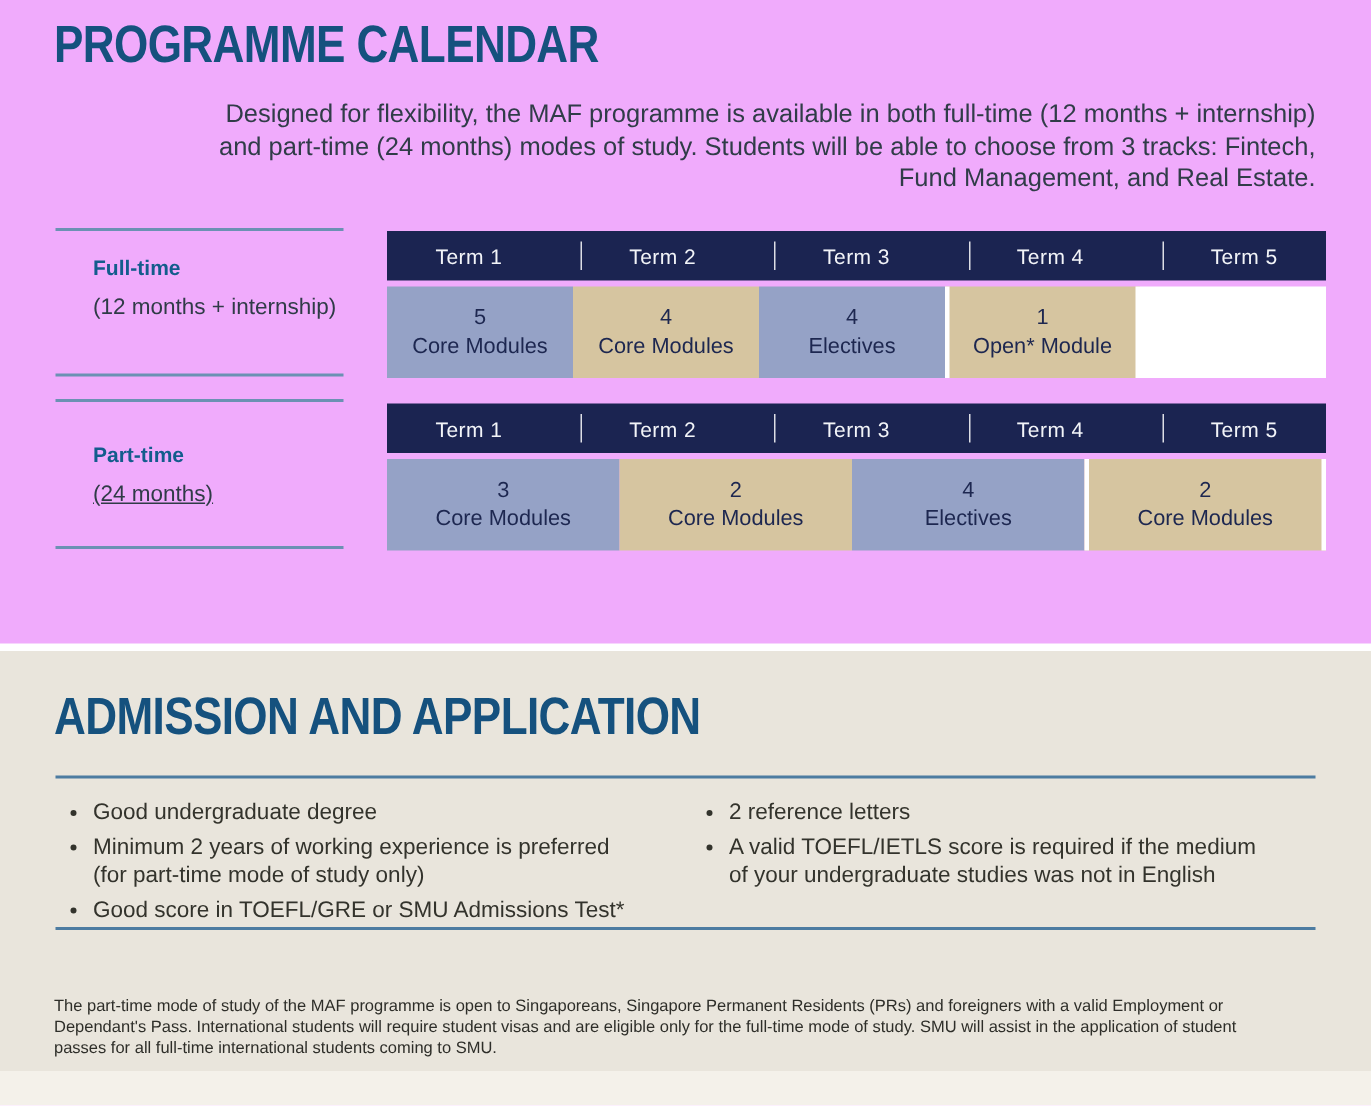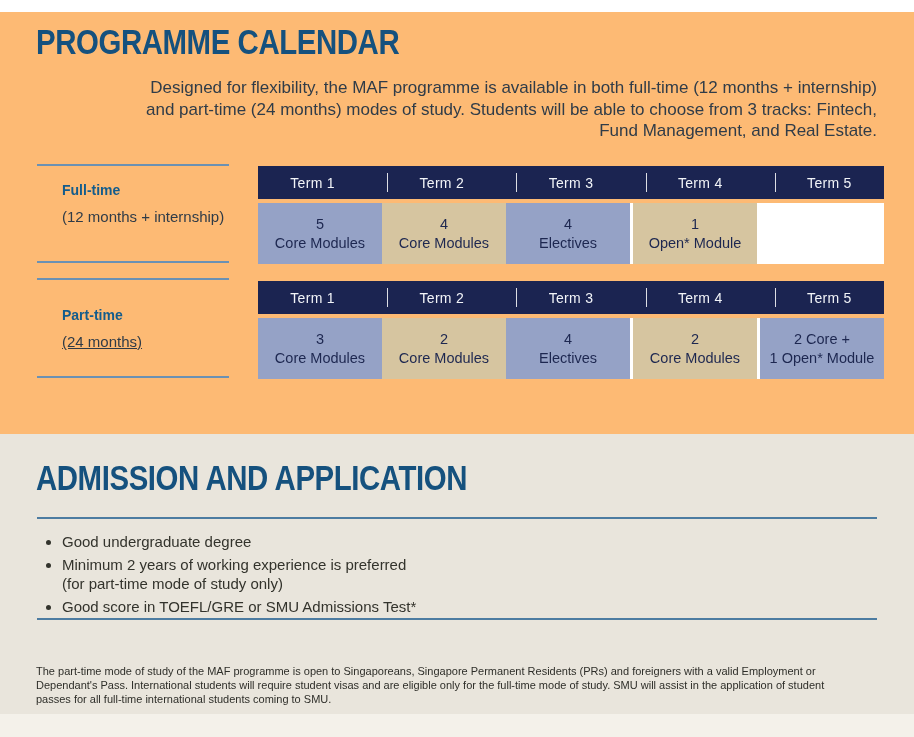--- a/index.html
+++ b/index.html
@@ -1,20 +1,20 @@
 <!DOCTYPE html>
 <html><head>
 <meta charset="utf-8">
 <style>
   html,body { margin:0; padding:0; background:#fff; }
   .page {
     position:relative; width:914px; height:737px; overflow:hidden;
     font-family:"Liberation Sans", sans-serif; background:#ffffff;
   }
-  .section-blue { position:absolute; left:0; top:12px; width:914px; height:429px; background:#fdba74; }
+  .section-blue { position:absolute; left:0; top:0; width:914px; height:429px; background:#f0abfc; }
   .section-beige { position:absolute; left:0; top:434px; width:914px; height:280px; background:#e9e5dc; }
   .bottom-strip { position:absolute; left:0; top:714px; width:914px; height:23px; background:#f4f1ea; }
 
   .big-title {
     position:absolute; left:36px; color:#15517e; font-weight:bold;
     font-size:35px; letter-spacing:-0.5px; white-space:nowrap;
     transform:scaleX(0.84); transform-origin:0 50%;
   }
   #cal-title { top:10px; }
   #adm-title { top:458px; }
@@ -145,24 +145,20 @@
           <span>Core Modules</span>
         </div>
         <div class="td blue">
           <span>4</span>
           <span>Electives</span>
         </div>
         <div class="td tan sep">
           <span>2</span>
           <span>Core Modules</span>
         </div>
-        <div class="td blue">
-          <span>2 Core +</span>
-          <span>1 Open* Module</span>
-        </div>
       </div>
     </div>
 
   </div>
 
   <div class="section-beige"></div>
 
   <div class="big-title" id="adm-title">ADMISSION AND APPLICATION</div>
 
   <div class="rule-blue adm-rule" style="top:517px;"></div>
@@ -173,20 +169,29 @@
     </li>
     <li>
       <span>Minimum 2 years of working experience is preferred
 (for part-time mode of study only)</span>
     </li>
     <li>
       <span>Good score in TOEFL/GRE or SMU Admissions Test*</span>
     </li>
   </ul>
 
+  <ul class="bullets" id="bullets-right">
+    <li>
+      <span>2 reference letters</span>
+    </li>
+    <li>
+      <span>A valid TOEFL/IETLS score is required if the medium
+of your undergraduate studies was not in English</span>
+    </li>
+  </ul>
 
   <div class="rule-blue adm-rule" style="top:618px;"></div>
 
   <div class="adm-footnote" id="adm-footnote-1">The part-time mode of study of the MAF programme is open to Singaporeans, Singapore Permanent Residents (PRs) and foreigners with a valid Employment or
 Dependant's Pass. International students will require student visas and are eligible only for the full-time mode of study. SMU will assist in the application of student
 passes for all full-time international students coming to SMU.</div>
 
   <div class="bottom-strip"></div>
 </div>
 

